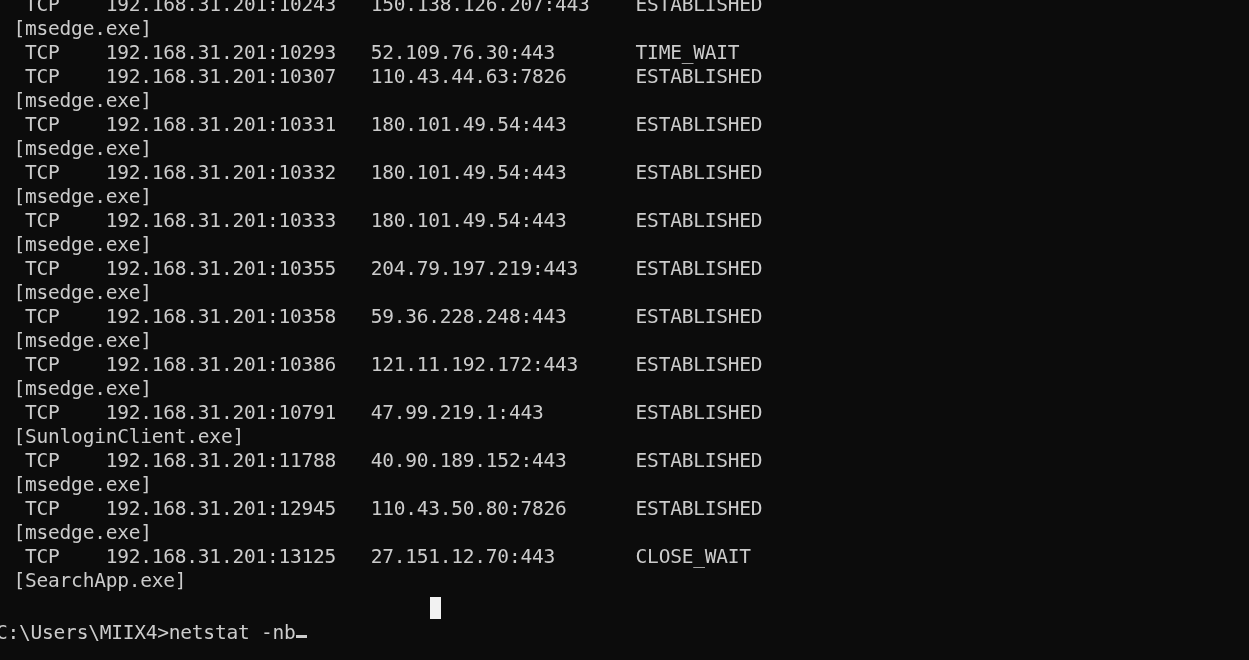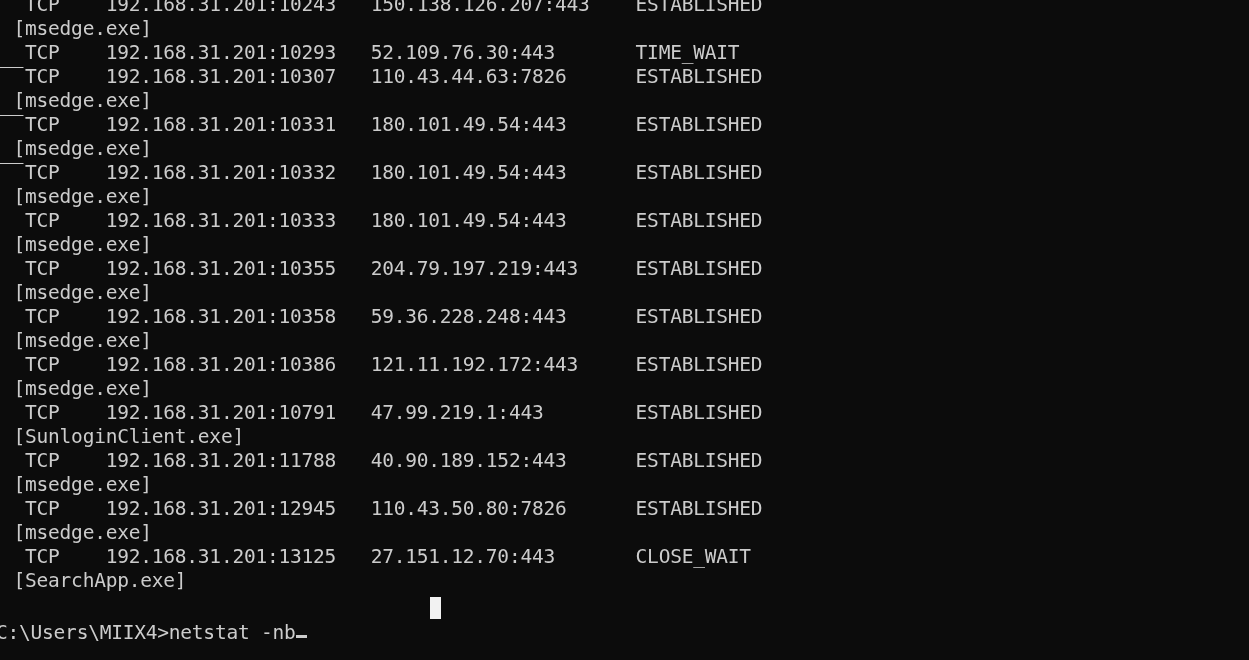--- a/index.html
+++ b/index.html
@@ -18,21 +18,20 @@
     width: 1071px;
     height: 660px;
     background: #0c0c0c;
     color: #cccccc;
     font-family: "DejaVu Sans Mono", "Liberation Mono", monospace;
     font-size: 19.5px;
     line-height: 24px;
     letter-spacing: 0px;
     white-space: pre;
     overflow: hidden;
-    text-decoration: underline;
   }
   #screen {
     position: absolute;
     left: 0px;
     top: -7px;
     width: 1249px;
   }
   .line {
     height: 24px;
     line-height: 24px;

